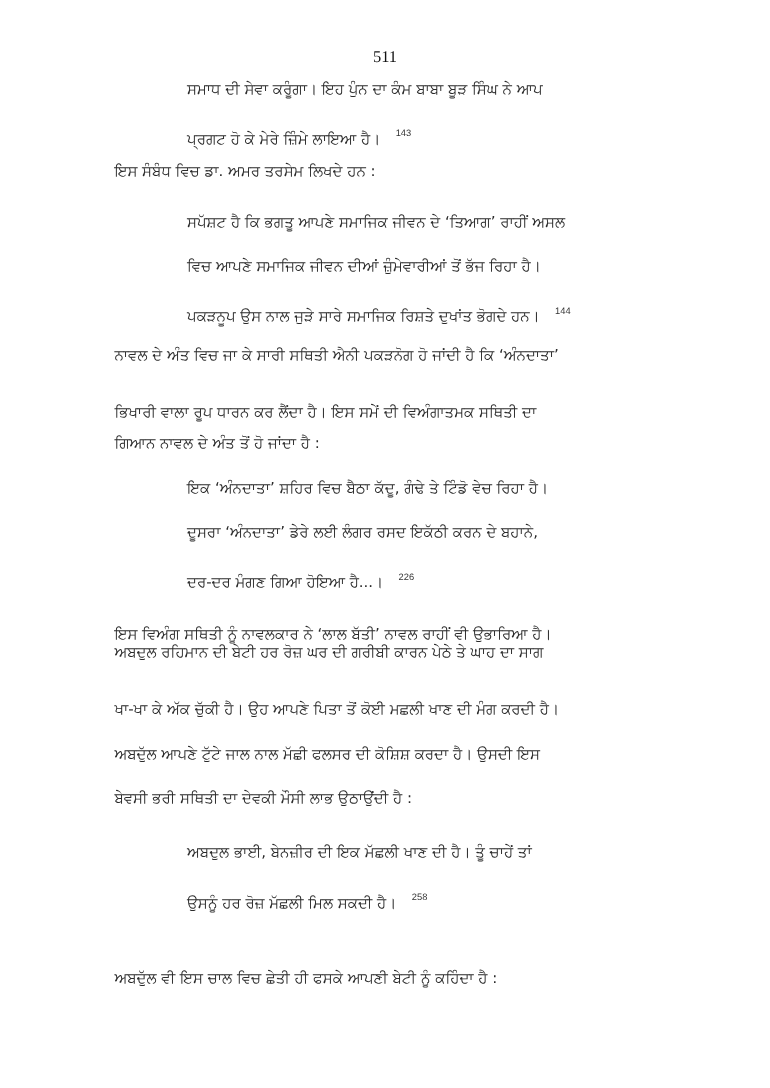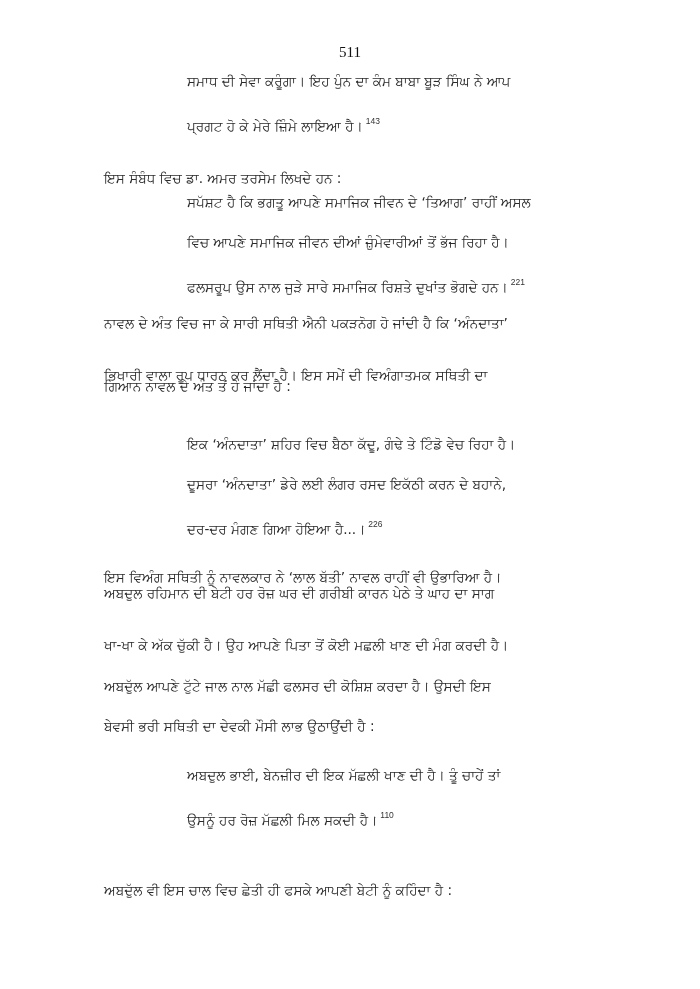--- a/index.html
+++ b/index.html
@@ -26,55 +26,55 @@
       color: #111;
     }
     .line {
       position: absolute;
       white-space: nowrap;
       font-size: 13.6px;
       line-height: 20px;
       color: #2a2a2a;
     }
     .body-line { left: 104px; }
-    .quote-line { left: 187px; }
+    .quote-line { left: 170px; }
     sup {
       font-family: "Liberation Sans", sans-serif;
       font-size: 8.5px;
       vertical-align: 7px;
-      margin-left: 3px;
+      margin-left: 14px;
       color: #333;
     }
   </style>
 </head>
 <body>
 
 <div>
   <div class="page-number">511</div>
 
   <div class="line quote-line" style="top:71px"><span>ਸਮਾਧ ਦੀ ਸੇਵਾ ਕਰੂੰਗਾ। ਇਹ ਪੁੰਨ ਦਾ ਕੰਮ ਬਾਬਾ ਬੂੜ ਸਿੰਘ ਨੇ ਆਪ</span></div>
   <div class="line quote-line" style="top:111px"><span>ਪ੍ਰਗਟ ਹੋ ਕੇ ਮੇਰੇ ਜ਼ਿੰਮੇ ਲਾਇਆ ਹੈ।</span><sup>143</sup></div>
 
-  <div class="line body-line" style="top:168px"><span>ਇਸ ਸੰਬੰਧ ਵਿਚ ਡਾ. ਅਮਰ ਤਰਸੇਮ ਲਿਖਦੇ ਹਨ :</span></div>
+  <div class="line body-line" style="top:146px"><span>ਇਸ ਸੰਬੰਧ ਵਿਚ ਡਾ. ਅਮਰ ਤਰਸੇਮ ਲਿਖਦੇ ਹਨ :</span></div>
 
   <div class="line quote-line" style="top:192px"><span>ਸਪੱਸ਼ਟ ਹੈ ਕਿ ਭਗਤੂ ਆਪਣੇ ਸਮਾਜਿਕ ਜੀਵਨ ਦੇ ‘ਤਿਆਗ’ ਰਾਹੀਂ ਅਸਲ</span></div>
   <div class="line quote-line" style="top:232px"><span>ਵਿਚ ਆਪਣੇ ਸਮਾਜਿਕ ਜੀਵਨ ਦੀਆਂ ਜ਼ੁੰਮੇਵਾਰੀਆਂ ਤੋਂ ਭੱਜ ਰਿਹਾ ਹੈ।</span></div>
-  <div class="line quote-line" style="top:272px"><span>ਫਲਸਰੂਪ ਉਸ ਨਾਲ ਜੁੜੇ ਸਾਰੇ ਸਮਾਜਿਕ ਰਿਸ਼ਤੇ ਦੁਖਾਂਤ ਭੋਗਦੇ ਹਨ।</span><sup>221</sup></div>
+  <div class="line quote-line" style="top:272px"><span>ਪਕੜਨੂਪ ਉਸ ਨਾਲ ਜੁੜੇ ਸਾਰੇ ਸਮਾਜਿਕ ਰਿਸ਼ਤੇ ਦੁਖਾਂਤ ਭੋਗਦੇ ਹਨ।</span><sup>144</sup></div>
 
   <div class="line body-line" style="top:313px"><span>ਨਾਵਲ ਦੇ ਅੰਤ ਵਿਚ ਜਾ ਕੇ ਸਾਰੀ ਸਥਿਤੀ ਐਨੀ ਪਕੜਨੋਗ ਹੋ ਜਾਂਦੀ ਹੈ ਕਿ ‘ਅੰਨਦਾਤਾ’</span></div>
   <div class="line body-line" style="top:365px"><span>ਭਿਖਾਰੀ ਵਾਲਾ ਰੂਪ ਧਾਰਨ ਕਰ ਲੈਂਦਾ ਹੈ। ਇਸ ਸਮੇਂ ਦੀ ਵਿਅੰਗਾਤਮਕ ਸਥਿਤੀ ਦਾ</span></div>
-  <div class="line body-line" style="top:376px"><span>ਗਿਆਨ ਨਾਵਲ ਦੇ ਅੰਤ ਤੋਂ ਹੋ ਜਾਂਦਾ ਹੈ :</span></div>
+  <div class="line body-line" style="top:393px"><span>ਗਿਆਨ ਨਾਵਲ ਦੇ ਅੰਤ ਤੋਂ ਹੋ ਜਾਂਦਾ ਹੈ :</span></div>
 
   <div class="line quote-line" style="top:434px"><span>ਇਕ ‘ਅੰਨਦਾਤਾ’ ਸ਼ਹਿਰ ਵਿਚ ਬੈਠਾ ਕੱਦੂ, ਗੰਢੇ ਤੇ ਟਿੰਡੋ ਵੇਚ ਰਿਹਾ ਹੈ।</span></div>
   <div class="line quote-line" style="top:474px"><span>ਦੂਸਰਾ ‘ਅੰਨਦਾਤਾ’ ਡੇਰੇ ਲਈ ਲੰਗਰ ਰਸਦ ਇਕੱਠੀ ਕਰਨ ਦੇ ਬਹਾਨੇ,</span></div>
   <div class="line quote-line" style="top:514px"><span>ਦਰ-ਦਰ ਮੰਗਣ ਗਿਆ ਹੋਇਆ ਹੈ...।</span><sup>226</sup></div>
 
   <div class="line body-line" style="top:567px"><span>ਇਸ ਵਿਅੰਗ ਸਥਿਤੀ ਨੂੰ ਨਾਵਲਕਾਰ ਨੇ ‘ਲਾਲ ਬੱਤੀ’ ਨਾਵਲ ਰਾਹੀਂ ਵੀ ਉਭਾਰਿਆ ਹੈ।</span></div>
   <div class="line body-line" style="top:583px"><span>ਅਬਦੁਲ ਰਹਿਮਾਨ ਦੀ ਬੇਟੀ ਹਰ ਰੋਜ਼ ਘਰ ਦੀ ਗਰੀਬੀ ਕਾਰਨ ਪੇਠੇ ਤੇ ਘਾਹ ਦਾ ਸਾਗ</span></div>
   <div class="line body-line" style="top:635px"><span>ਖਾ-ਖਾ ਕੇ ਅੱਕ ਚੁੱਕੀ ਹੈ। ਉਹ ਆਪਣੇ ਪਿਤਾ ਤੋਂ ਕੋਈ ਮਛਲੀ ਖਾਣ ਦੀ ਮੰਗ ਕਰਦੀ ਹੈ।</span></div>
   <div class="line body-line" style="top:676px"><span>ਅਬਦੁੱਲ ਆਪਣੇ ਟੁੱਟੇ ਜਾਲ ਨਾਲ ਮੱਛੀ ਫਲਸਰ ਦੀ ਕੋਸ਼ਿਸ਼ ਕਰਦਾ ਹੈ। ਉਸਦੀ ਇਸ</span></div>
   <div class="line body-line" style="top:716px"><span>ਬੇਵਸੀ ਭਰੀ ਸਥਿਤੀ ਦਾ ਦੇਵਕੀ ਮੌਸੀ ਲਾਭ ਉਠਾਉਂਦੀ ਹੈ :</span></div>
 
   <div class="line quote-line" style="top:765px"><span>ਅਬਦੁਲ ਭਾਈ, ਬੇਨਜ਼ੀਰ ਦੀ ਇਕ ਮੱਛਲੀ ਖਾਣ ਦੀ ਹੈ। ਤੂੰ ਚਾਹੇਂ ਤਾਂ</span></div>
-  <div class="line quote-line" style="top:805px"><span>ਉਸਨੂੰ ਹਰ ਰੋਜ਼ ਮੱਛਲੀ ਮਿਲ ਸਕਦੀ ਹੈ।</span><sup>110</sup></div>
+  <div class="line quote-line" style="top:805px"><span>ਉਸਨੂੰ ਹਰ ਰੋਜ਼ ਮੱਛਲੀ ਮਿਲ ਸਕਦੀ ਹੈ।</span><sup>258</sup></div>
 
   <div class="line body-line" style="top:880px"><span>ਅਬਦੁੱਲ ਵੀ ਇਸ ਚਾਲ ਵਿਚ ਛੇਤੀ ਹੀ ਫਸਕੇ ਆਪਣੀ ਬੇਟੀ ਨੂੰ ਕਹਿੰਦਾ ਹੈ :</span></div>
 </div>
 
 </body></html>

